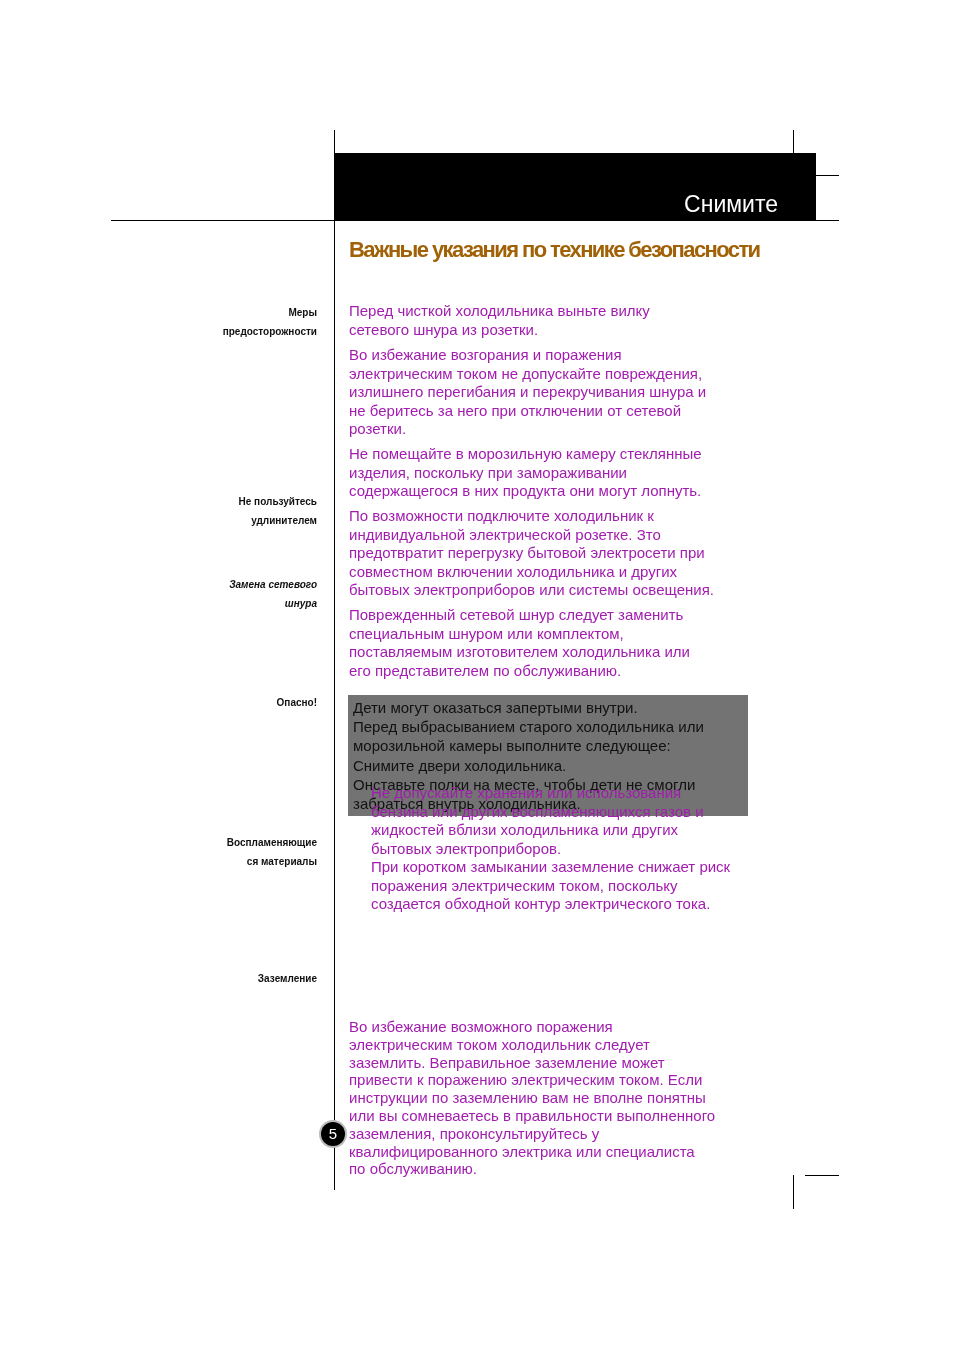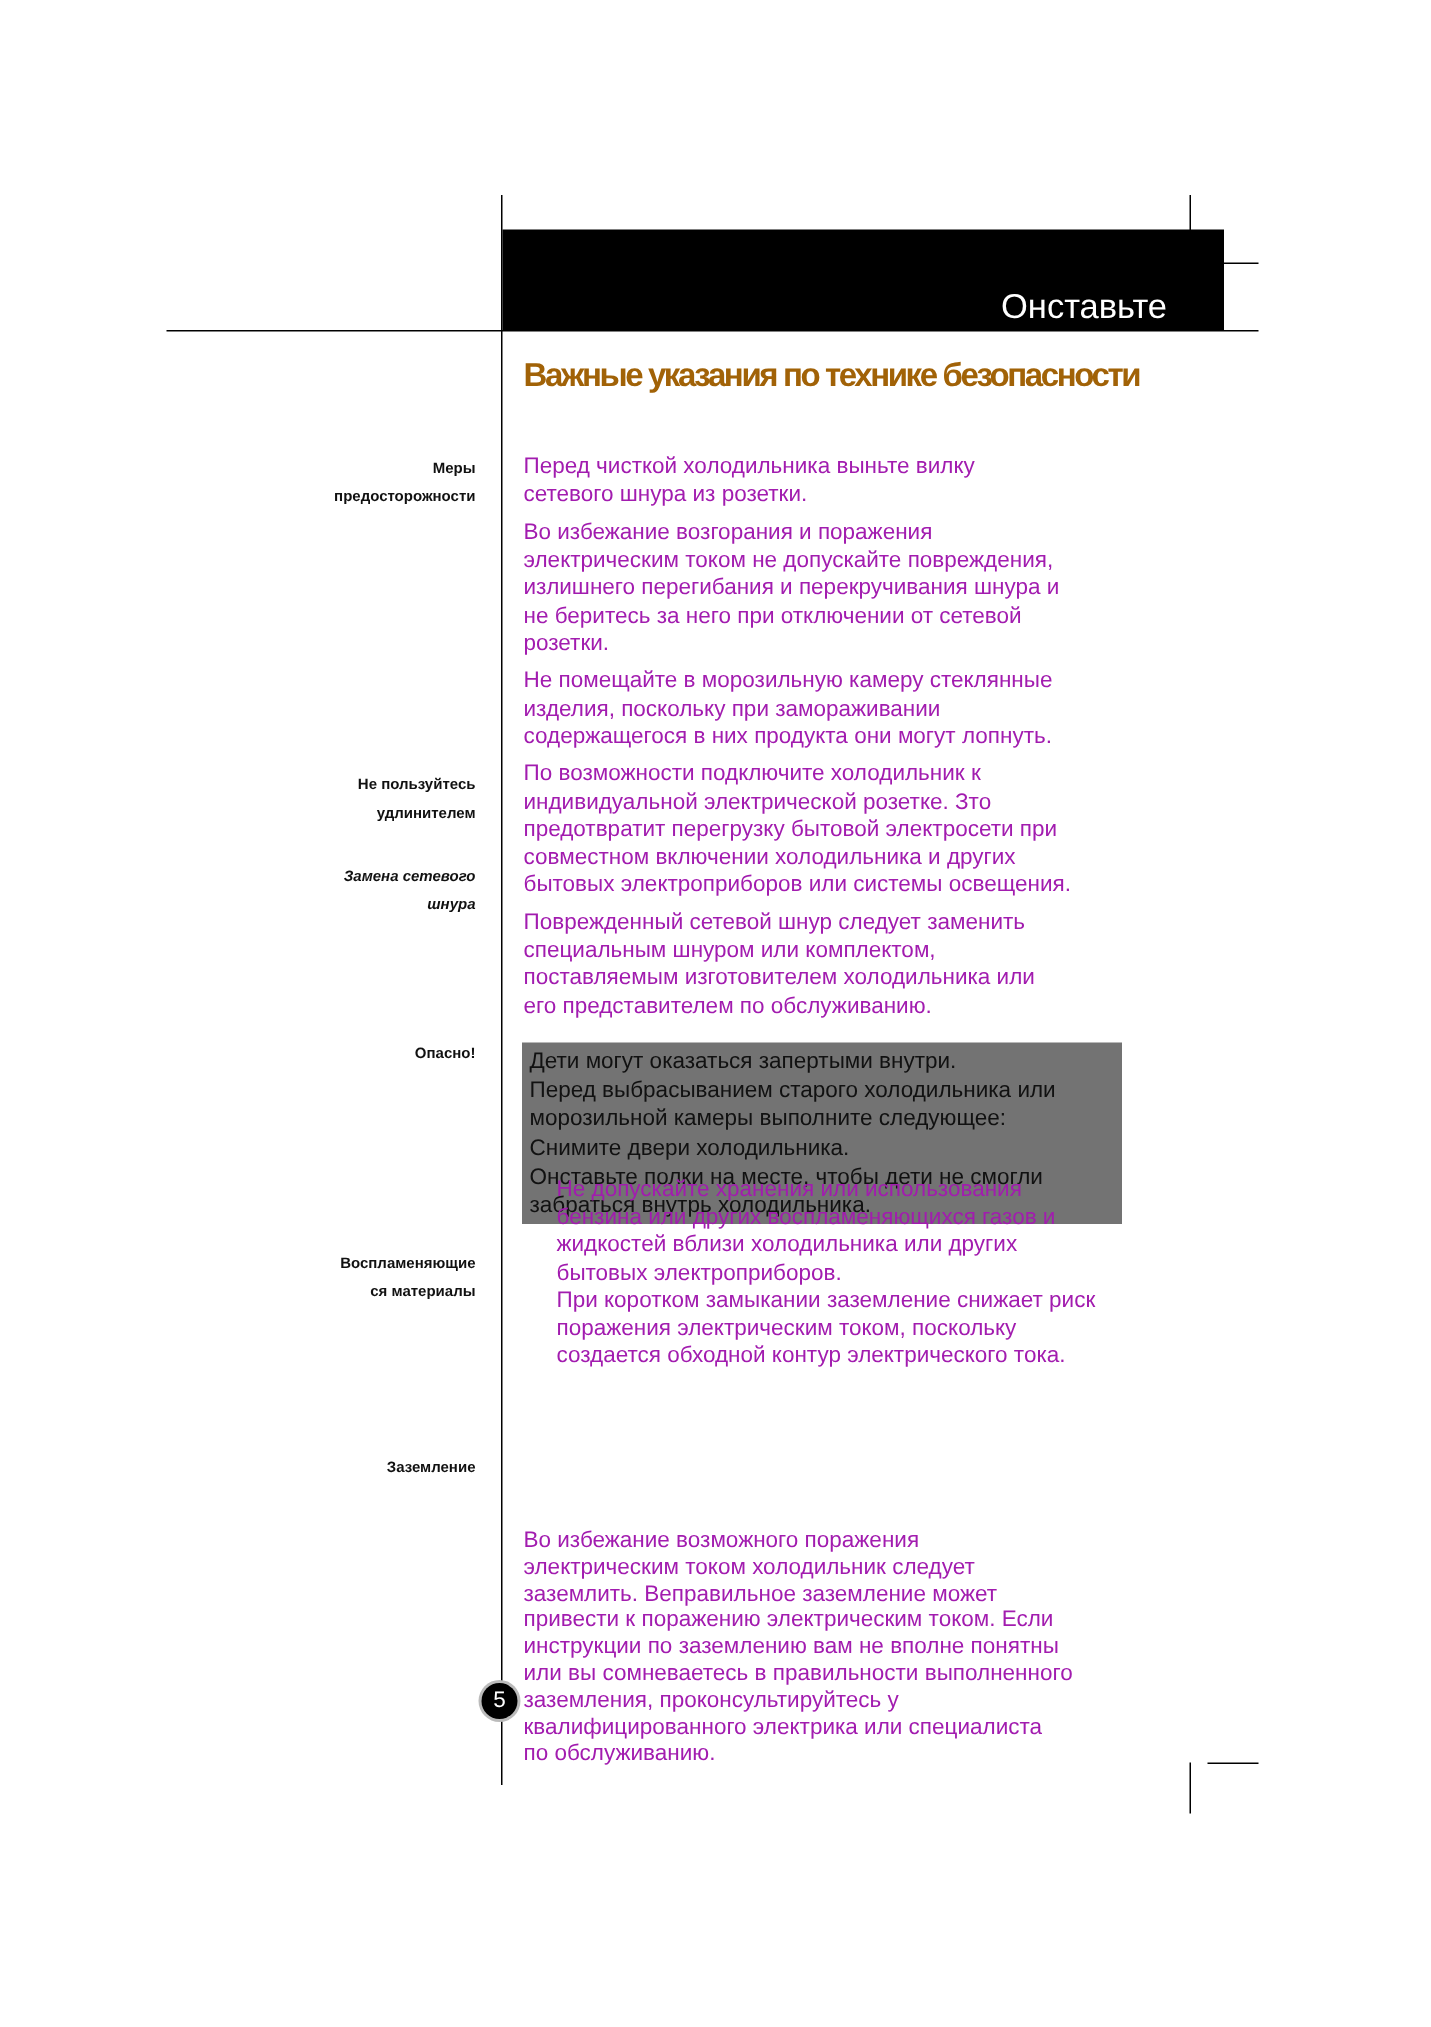--- a/index.html
+++ b/index.html
@@ -22,28 +22,28 @@
 <body>
 
 <div class="vline" style="left:334px; top:130px; height:1060px;"></div>
 <div class="vline" style="left:793px; top:130px; height:24px;"></div>
 <div class="hline" style="left:816px; top:175px; width:23px;"></div>
 <div class="hline" style="left:111px; top:220px; width:728px;"></div>
 <div class="vline" style="left:793px; top:1175px; height:34px;"></div>
 <div class="hline" style="left:805px; top:1175px; width:34px;"></div>
 
 <div class="header-bar">
-  <div class="header-title">Онставьте</div>
+  <div class="header-title">Снимите</div>
 </div>
 
 <div class="page-title">Важные указания по технике безопасности</div>
 
 <div class="side-label" style="top:303px; white-space:pre-line;">Меры
 предосторожности</div>
-<div class="side-label" style="top:514px; white-space:pre-line;text-align:right;">Не пользуйтесь
+<div class="side-label" style="top:492px; white-space:pre-line;text-align:right;">Не пользуйтесь
 удлинителем</div>
 <div class="side-label" style="top:575px; white-space:pre-line;font-style:italic;">Замена сетевого
 шнура</div>
 <div class="side-label" style="top:693px; white-space:pre-line;margin-left:47px;">Опасно!</div>
 <div class="side-label" style="top:833px; white-space:pre-line;">Воспламеняющие
 ся материалы</div>
 <div class="side-label" style="top:969px; white-space:pre-line;">Заземление</div>
 
 <div class="para" style="top:302px;">Перед чисткой холодильника выньте вилку
 сетевого шнура из розетки.</div>

